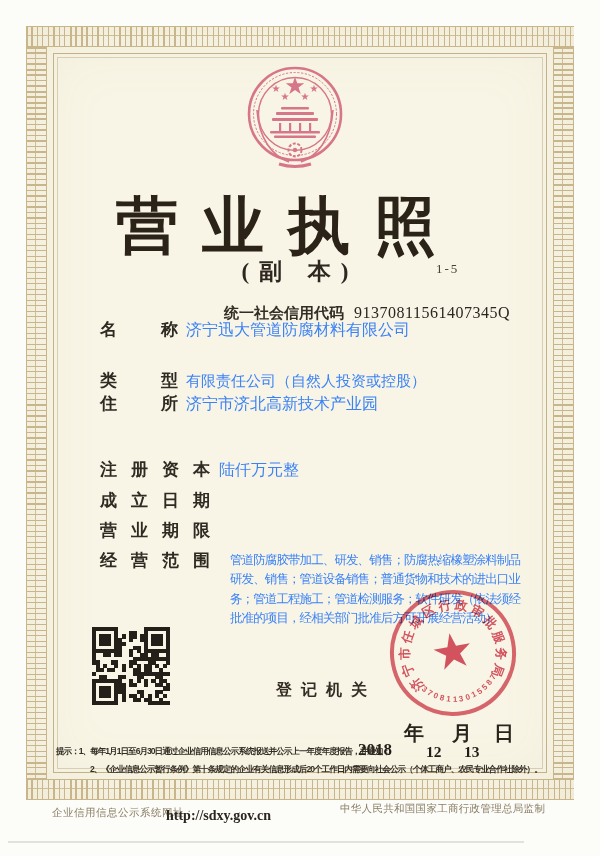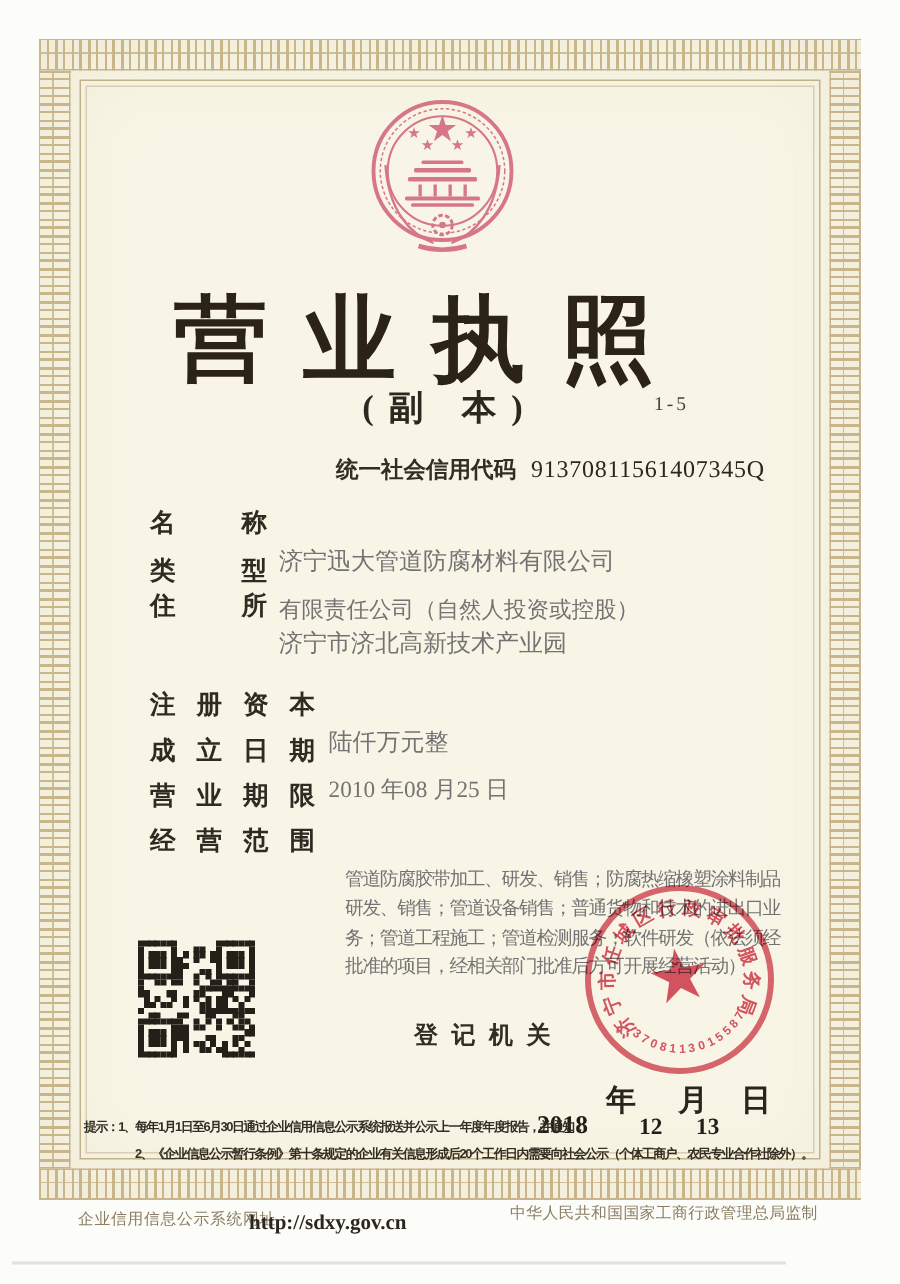--- a/index.html
+++ b/index.html
@@ -44,21 +44,21 @@
   .credit{position:absolute;left:224px;top:304px;white-space:nowrap;}
   .credit .lab{font-family:"Liberation Sans",sans-serif;font-weight:700;font-size:15px;color:#332d24;}
   .credit .val{font-size:16px;color:#2b2620;margin-left:10px;letter-spacing:.5px;}
 
   
   .row{position:absolute;left:100px;display:flex;align-items:flex-start;line-height:20px;}
   .flabel{display:inline-block;text-align:justify;text-align-last:justify;
           font-family:"Liberation Sans",sans-serif;font-weight:700;font-size:17px;color:#2f2a22;flex:none;}
   .flabel.w2{width:78px;margin-right:8px;}
   .flabel.w4{width:110px;margin-right:9px;}
-  .fvalue{font-size:16px;color:#737373;margin-top:26px;}
+  .fvalue{font-size:16px;color:#3b82f6;}
   .fvalue.scope{width:292px;font-size:12.5px;letter-spacing:-0.9px;line-height:19.3px;margin-left:11px;}
 
   
   .qr{position:absolute;left:92px;top:627px;width:78px;height:78px;}
   .qrm{position:absolute;width:calc(100%/21 + .4px);height:calc(100%/21 + .4px);background:#241f19;}
 
   .reg-label{position:absolute;left:276px;top:680px;font-family:"Liberation Sans",sans-serif;
              font-weight:700;font-size:16px;color:#332d24;letter-spacing:9px;white-space:nowrap;}
 
   
@@ -135,39 +135,38 @@
   </svg>
 
   <div class="title">营业执照</div>
   <div class="subtitle">(副 本)</div>
   <div class="sheet-no">1-5</div>
 
   <div class="credit">
     <span class="lab">统一社会信用代码</span><span class="val">91370811561407345Q</span>
   </div>
 
-  <div class="row" style="top:339px">
+  <div class="row" style="top:320px">
     <span class="flabel w2">名称</span>
     <span class="fvalue">济宁迅大管道防腐材料有限公司</span>
   </div>
   <div class="row" style="top:371px">
     <span class="flabel w2">类型</span>
     <span class="fvalue" style="font-size:15px">有限责任公司（自然人投资或控股）</span>
   </div>
   <div class="row" style="top:394px">
     <span class="flabel w2">住所</span>
     <span class="fvalue">济宁市济北高新技术产业园</span>
   </div>
   <div class="row" style="top:460px">
     <span class="flabel w4">注册资本</span>
     <span class="fvalue">陆仟万元整</span>
   </div>
   <div class="row" style="top:491px">
     <span class="flabel w4">成立日期</span>
-    <span class="fvalue" style="font-size:15.5px">2010 年08 月25 日</span>
   </div>
   <div class="row" style="top:521px">
     <span class="flabel w4">营业期限</span>
   </div>
   <div class="row" style="top:551px">
     <span class="flabel w4">经营范围</span>
     <span class="fvalue scope">管道防腐胶带加工、研发、销售；防腐热缩橡塑涂料制品研发、销售；管道设备销售；普通货物和技术的进出口业务；管道工程施工；管道检测服务；软件研发（依法须经批准的项目，经相关部门批准后方可开展经营活动）</span>
   </div>
 
   <div class="qr">

